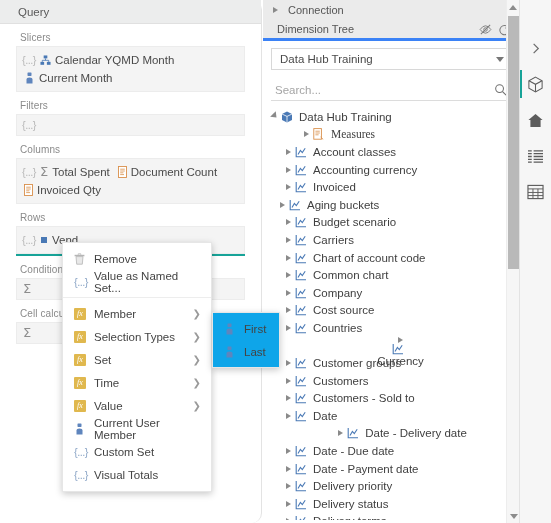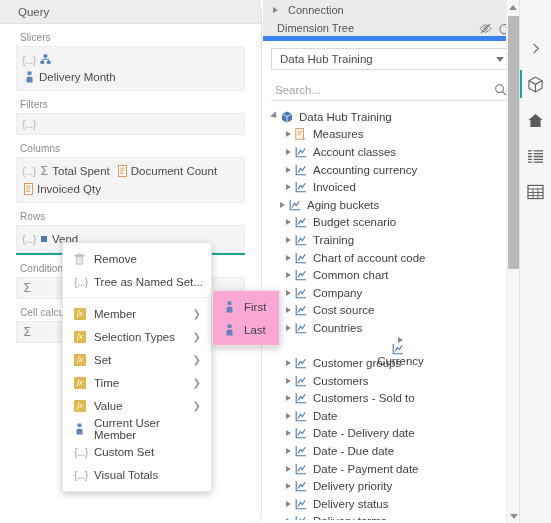--- a/index.html
+++ b/index.html
@@ -69,39 +69,39 @@
   .ctx-sep { height: 1px; background: #ededed; margin: 4px 0 4px 0; }
 
   .fxbox {
     width: 12px; height: 12px; background: #e0b84e; border-radius: 1px;
     display: flex; align-items: center; justify-content: center;
     color: #fff; font-size: 8px; font-style: italic;
     font-family: "Liberation Serif", serif; line-height: 1;
   }
 
   .ctx-sub {
-    position: absolute; left: 212px; top: 290px; width: 68px;
-    background: #f9a8d4; border: 1px solid #e6e6e6;
+    position: absolute; left: 212px; top: 312px; width: 68px;
+    background: #0ea5e9; border: 1px solid #e6e6e6;
     box-shadow: 0 2px 7px rgba(0,0,0,.22);
     padding: 4px 0; z-index: 50;
   }
 
   
   .dim-panel {
     position: absolute; left: 263px; top: 0; width: 256px; height: 523px;
     background: #ffffff;
   }
   .conn-bar {
     height: 20px; background: #ebebeb; display: flex; align-items: center;
     padding-left: 5px; gap: 6px;
   }
   .conn-label { font-size: 11px; color: #555; }
   .dim-bar {
     height: 21px; background: #ebebeb; display: flex; align-items: center;
-    padding: 0 8px 0 14px; gap: 6px; border-bottom: 5px solid #3b82f6;
+    padding: 0 8px 0 14px; gap: 6px; border-bottom: 3px solid #3b82f6;
   }
   .dim-title { font-size: 11px; color: #555; flex: 1; }
 
   .select-wrap { padding: 7px 8px 3px 8px; }
   .select-box {
     height: 22px; border: 1px solid #d8d8d8; background: #fff;
     display: flex; align-items: center; padding: 0 6px 0 8px;
     font-size: 11.5px; color: #4a4a4a;
   }
   .select-box .sv { flex: 1; }
@@ -181,31 +181,32 @@
           <span class="braces">{...}</span>
           <span class="chip">
             <span class="ic">
               <svg width="11" height="11" viewBox="0 0 12 12">
                 <rect x="4" y="0.5" width="4" height="3.2" fill="#4a79b5"></rect>
                 <rect x="0.5" y="7.5" width="4" height="3.2" fill="#4a79b5"></rect>
                 <rect x="7.5" y="7.5" width="4" height="3.2" fill="#4a79b5"></rect>
                 <path d="M6 3.7 V5.8 M2.5 7.5 V5.8 H9.5 V7.5" stroke="#4a79b5" fill="none" stroke-width="0.9"></path>
               </svg>
             </span>
+            <span>Calendar YQMD Month</span>
           </span>
         </div>
         <div class="chips">
           <span class="chip">
             <span class="ic">
               <svg width="11" height="12" viewBox="0 0 10 12">
                 <rect x="3" y="0.5" width="4" height="3.4" rx="0.6" fill="#5f85bd"></rect>
                 <path d="M2 11.5 V7.6 Q2 5.4 5 5.4 Q8 5.4 8 7.6 V11.5 Z" fill="#5f85bd"></path>
               </svg>
             </span>
-            <span>Delivery Month</span>
+            <span>Current Month</span>
           </span>
         </div>
       </div>
     </div>
 
     <div class="section">
       <div class="section-label">Filters</div>
       <div class="drop-zone">
         <div class="chips">
           <span class="braces">{...}</span>
@@ -285,21 +286,21 @@
         <svg width="11" height="12" viewBox="0 0 11 12">
           <rect x="0.6" y="1.8" width="9.8" height="1.5" fill="#b5b5b5"></rect>
           <path d="M2 3.6 H9 L8.3 11.2 H2.7 Z" fill="#e8e8e8" stroke="#b5b5b5" stroke-width="0.8"></path>
           <path d="M4.2 1.8 V0.8 H6.8 V1.8" fill="none" stroke="#b5b5b5" stroke-width="0.8"></path>
         </svg>
       </span>
       <span class="ctx-lbl">Remove</span>
     </div>
     <div class="ctx-item">
       <span class="ctx-ic braces" style="font-size:11px;color:#8fa8c8;">{...}</span>
-      <span class="ctx-lbl">Tree as Named Set...</span>
+      <span class="ctx-lbl">Value as Named Set...</span>
     </div>
 
     <div class="ctx-sep"></div>
 
     <div class="ctx-item">
       <span class="ctx-ic">
           <span class="fxbox">fx</span>
         </span>
       <span class="ctx-lbl">Member</span>
       <span class="ctx-arrow">❯</span>
@@ -422,21 +423,21 @@
           </span>
         <span class="tnode-ic">
           <svg width="12" height="12" viewBox="0 0 12 12">
             <path d="M6 0.6 L11 3 V9 L6 11.4 L1 9 V3 Z" fill="#4a79b5"></path>
             <path d="M1 3 L6 5.4 L11 3 M6 5.4 V11.4" stroke="#ffffff" stroke-width="0.8" fill="none"></path>
           </svg>
         </span>
         <span class="tnode-lbl">Data Hub Training</span>
       </div>
       <div id="tree-children">
-          <div class="tree-node" style="padding-left: 18px;">
+          <div class="tree-node" style="padding-left: 36px; font-family: Liberation Serif, serif;">
             <span class="tw">
               <span class="tri"></span>
             </span>
             <span class="tnode-ic">
               <svg width="11" height="12" viewBox="0 0 11 12">
                 <rect x="0.8" y="0.6" width="7.6" height="10.6" fill="#fff" stroke="#d98f4a" stroke-width="0.9"></rect>
                 <path d="M2.4 3.2 H6.8 M2.4 5 H6.8 M2.4 6.8 H5.6" stroke="#d98f4a" stroke-width="0.8"></path>
                 <path d="M7.6 9 L10.2 11.4" stroke="#d98f4a" stroke-width="0.9"></path>
               </svg>
             </span>
@@ -505,21 +506,21 @@
           <div class="tree-node" style="padding-left: 18px;">
             <span class="tw">
               <span class="tri"></span>
             </span>
             <span class="tnode-ic">
               <svg width="12" height="12" viewBox="0 0 12 12">
                 <path d="M1.2 1 V10.8 H11" fill="none" stroke="#4a79b5" stroke-width="1.1"></path>
                 <path d="M3 8.6 L5.4 4.4 L7.3 6.6 L10.2 2.2" fill="none" stroke="#4a79b5" stroke-width="1.1"></path>
               </svg>
             </span>
-            <span class="tnode-lbl">Training</span>
+            <span class="tnode-lbl">Carriers</span>
           </div>
           <div class="tree-node" style="padding-left: 18px;">
             <span class="tw">
               <span class="tri"></span>
             </span>
             <span class="tnode-ic">
               <svg width="12" height="12" viewBox="0 0 12 12">
                 <path d="M1.2 1 V10.8 H11" fill="none" stroke="#4a79b5" stroke-width="1.1"></path>
                 <path d="M3 8.6 L5.4 4.4 L7.3 6.6 L10.2 2.2" fill="none" stroke="#4a79b5" stroke-width="1.1"></path>
               </svg>
@@ -627,21 +628,21 @@
               <span class="tri"></span>
             </span>
             <span class="tnode-ic">
               <svg width="12" height="12" viewBox="0 0 12 12">
                 <path d="M1.2 1 V10.8 H11" fill="none" stroke="#4a79b5" stroke-width="1.1"></path>
                 <path d="M3 8.6 L5.4 4.4 L7.3 6.6 L10.2 2.2" fill="none" stroke="#4a79b5" stroke-width="1.1"></path>
               </svg>
             </span>
             <span class="tnode-lbl">Date</span>
           </div>
-          <div class="tree-node" style="padding-left: 18px;">
+          <div class="tree-node" style="padding-left: 18px; justify-content: center;">
             <span class="tw">
               <span class="tri"></span>
             </span>
             <span class="tnode-ic">
               <svg width="12" height="12" viewBox="0 0 12 12">
                 <path d="M1.2 1 V10.8 H11" fill="none" stroke="#4a79b5" stroke-width="1.1"></path>
                 <path d="M3 8.6 L5.4 4.4 L7.3 6.6 L10.2 2.2" fill="none" stroke="#4a79b5" stroke-width="1.1"></path>
               </svg>
             </span>
             <span class="tnode-lbl">Date - Delivery date</span>

